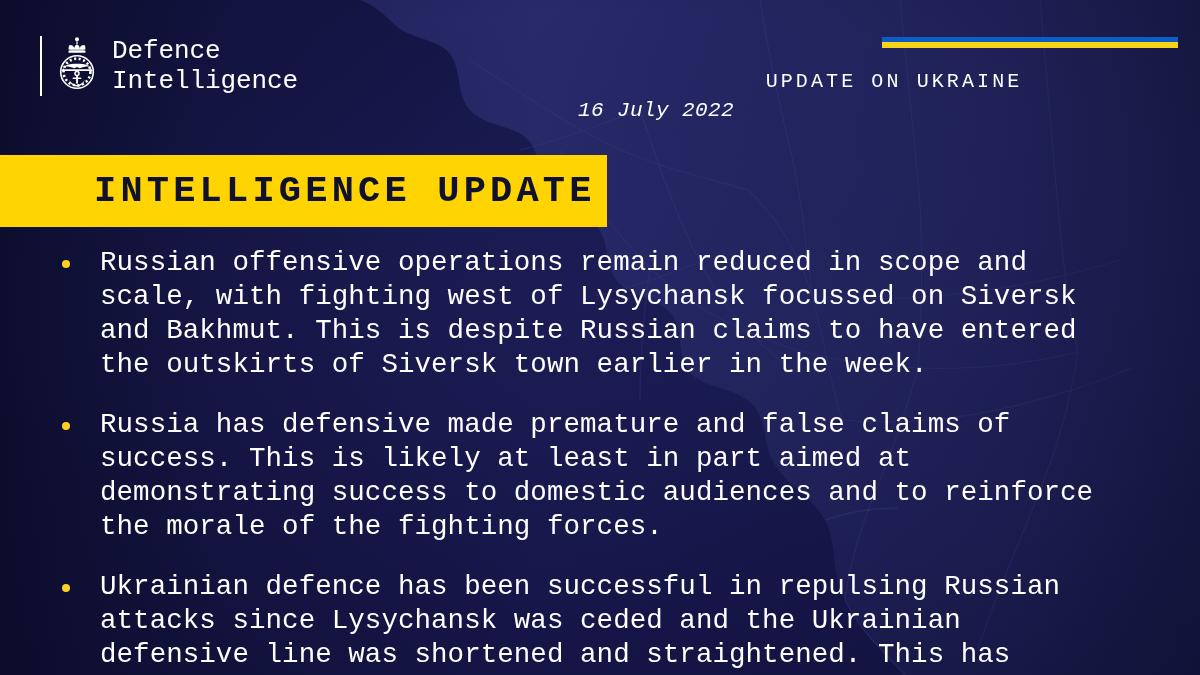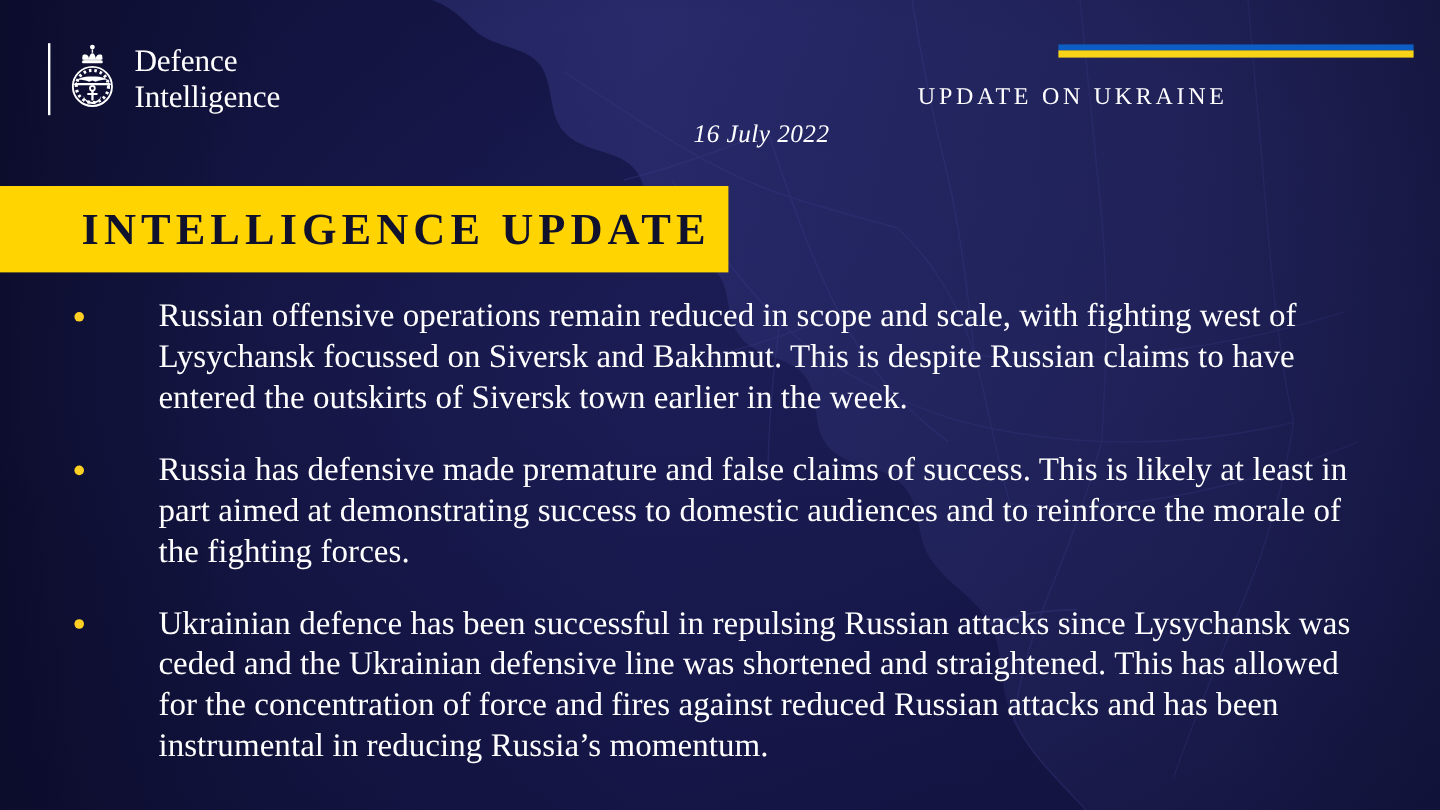--- a/index.html
+++ b/index.html
@@ -7,21 +7,21 @@
     padding: 0;
     background: #0d0e2b;
   }
 
   #page {
     position: relative;
     width: 1200px;
     height: 675px;
     overflow: hidden;
     background: #404040;
-    font-family: Liberation Serif, serif;
+    font-family: Liberation Mono, monospace;
     -webkit-font-smoothing: antialiased;
   }
 
   
   #map-layer {
     position: absolute;
     inset: 0;
     z-index: 0;
     pointer-events: none;
   }
@@ -112,36 +112,35 @@
     height: 72px;
     background: #ffd400;
     display: flex;
     align-items: center;
   }
   #banner-text {
     color: #10112c;
     font-size: 37px;
     font-weight: 700;
     letter-spacing: 4.2px;
-    padding-left: 68px;
+    padding-left: 94px;
     white-space: nowrap;
   }
 
   
   #bullets {
     position: absolute;
     left: 62px;
     top: 246px;
     width: 1070px;
   }
   .bullet-row {
     display: flex;
     align-items: flex-start;
     margin-bottom: 26px;
-    justify-content: space-between;
   }
   .bullet-row:last-child { margin-bottom: 0; }
   .bullet-dot {
     width: 8px;
     height: 8px;
     border-radius: 50%;
     background: #ffd024;
     margin-top: 14px;
     margin-right: 30px;
     flex: none;

